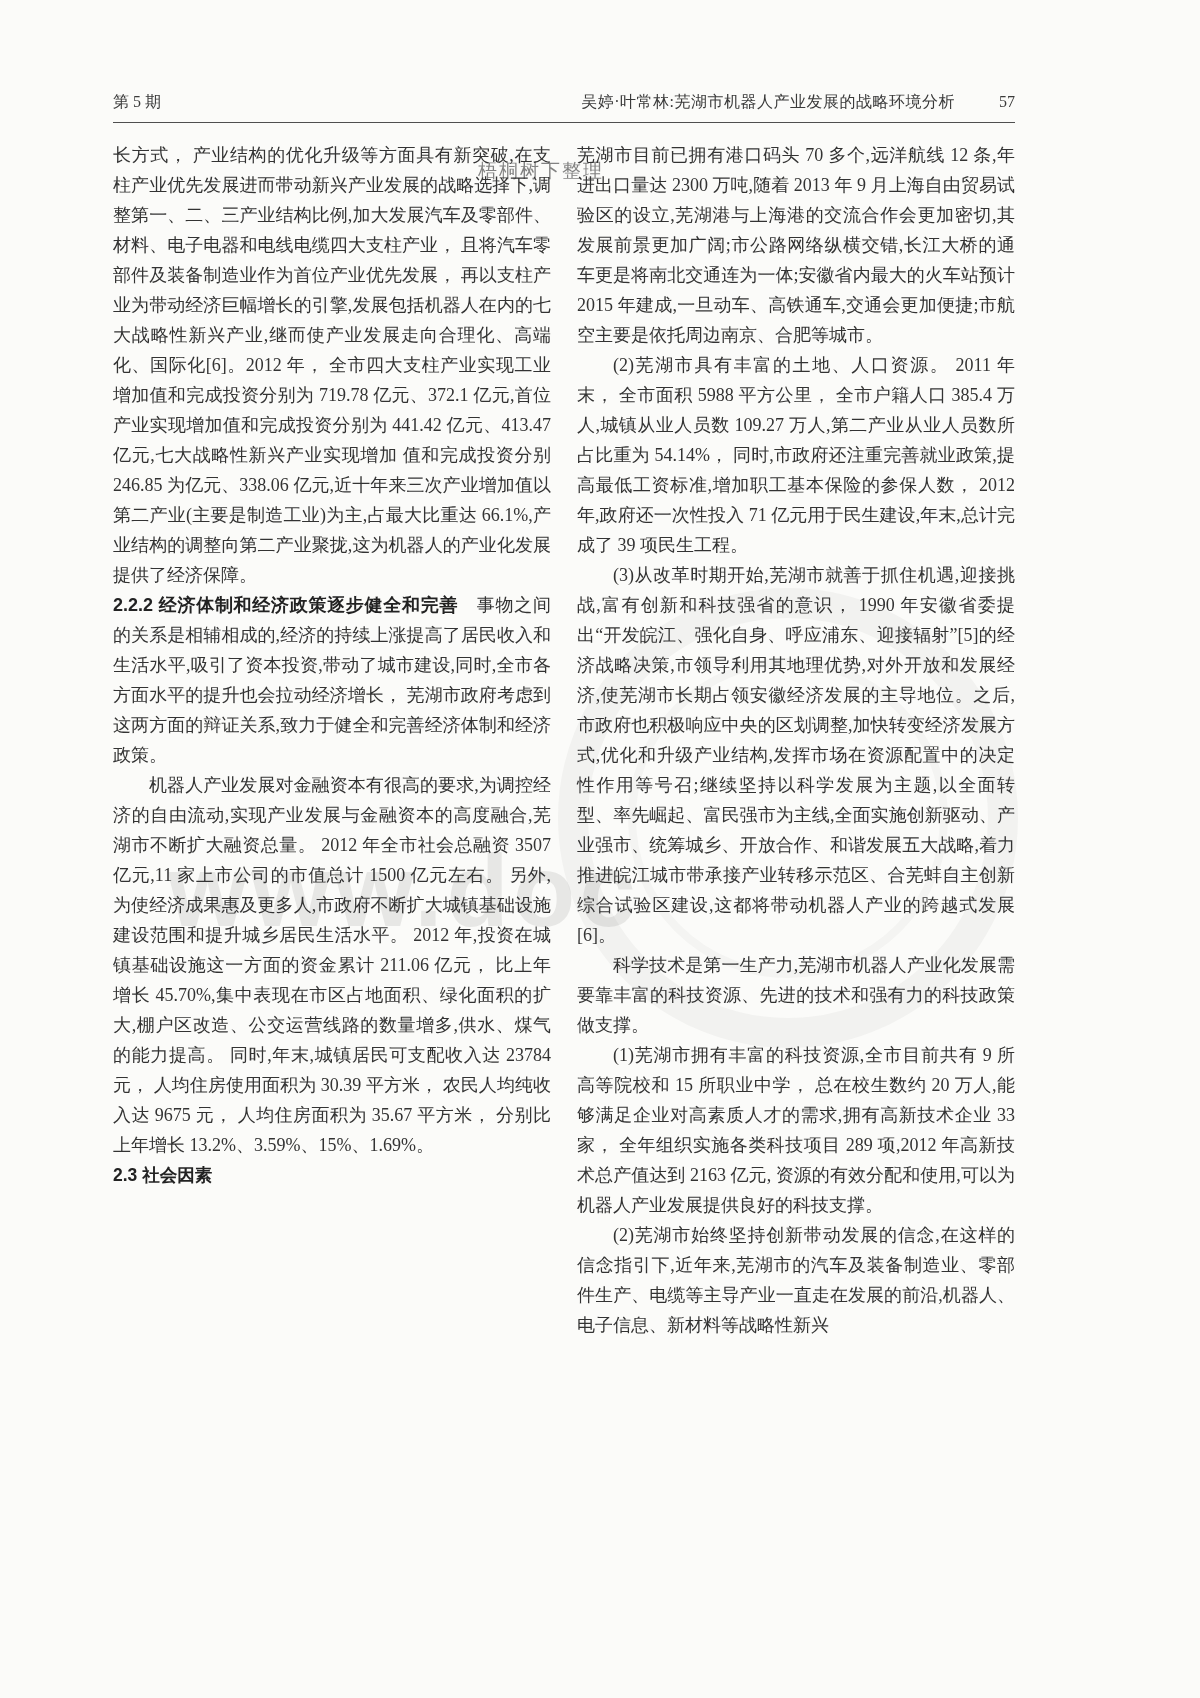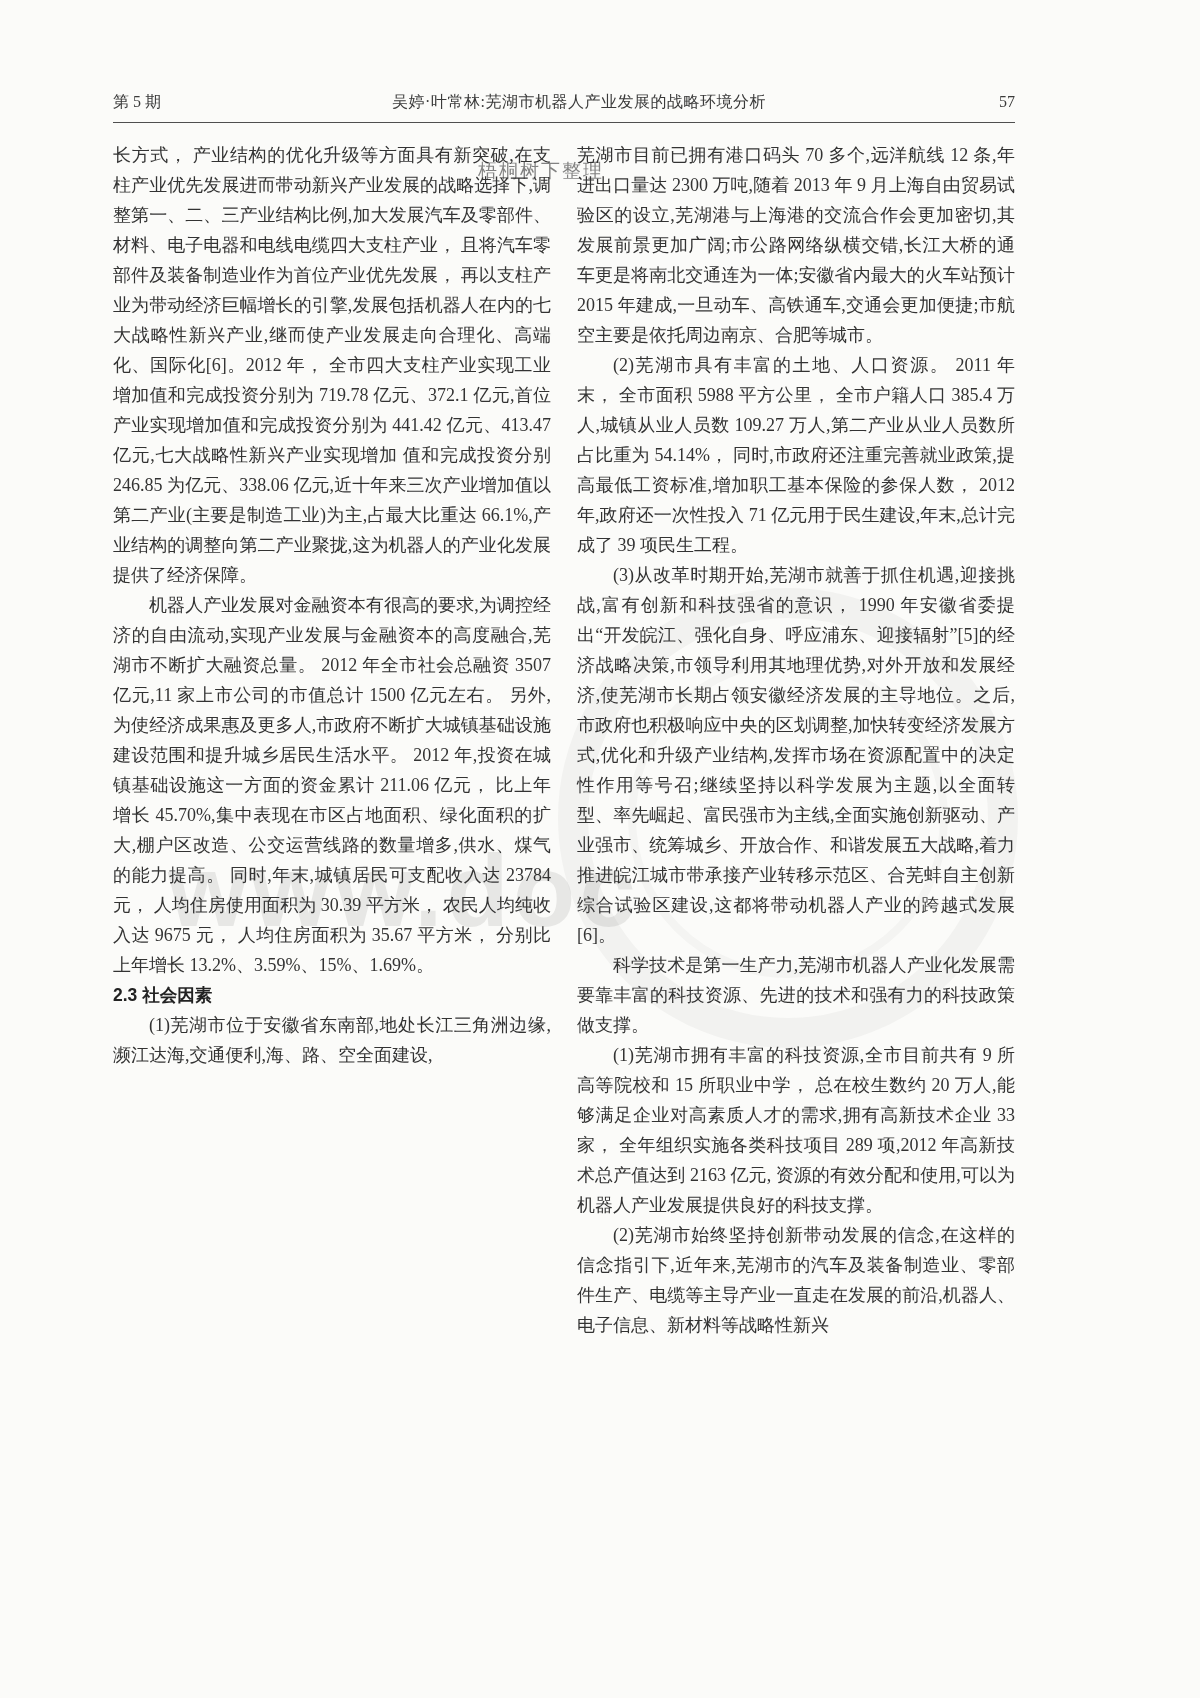--- a/index.html
+++ b/index.html
@@ -16,21 +16,21 @@
   .page-header{
     position:absolute;
     top:92px;left:113px;width:902px;
     display:flex;justify-content:space-between;align-items:baseline;
     font-size:16px;
     padding-bottom:9px;
     border-bottom:1.5px solid #4f4f4f;
     color:#3a3a3a;
   }
   .page-header .issue{min-width:90px;text-align:left;}
-  .page-header .title{flex:1;text-align:center;letter-spacing:.5px;}
+  .page-header .title{flex:1;text-align:right;letter-spacing:.5px;}
   .page-header .pagenum{min-width:60px;text-align:right;}
   
   .columns{
     position:absolute;
     top:140px;left:113px;width:902px;
     display:flex;gap:26px;
   }
   .col{
     flex:1;
     font-size:18px;
@@ -92,23 +92,23 @@
 
   <header class="page-header">
     <span class="issue">第 5 期</span>
     <span class="title">吴婷·叶常林:芜湖市机器人产业发展的战略环境分析</span>
     <span class="pagenum">57</span>
   </header>
 
   <main class="columns">
     <div class="col">
         <p class="para">长方式， 产业结构的优化升级等方面具有新突破,在支柱产业优先发展进而带动新兴产业发展的战略选择下,调整第一、二、三产业结构比例,加大发展汽车及零部件、材料、电子电器和电线电缆四大支柱产业， 且将汽车零部件及装备制造业作为首位产业优先发展， 再以支柱产业为带动经济巨幅增长的引擎,发展包括机器人在内的七大战略性新兴产业,继而使产业发展走向合理化、高端化、国际化[6]。2012 年， 全市四大支柱产业实现工业增加值和完成投资分别为 719.78 亿元、372.1 亿元,首位产业实现增加值和完成投资分别为 441.42 亿元、413.47 亿元,七大战略性新兴产业实现增加 值和完成投资分别 246.85 为亿元、338.06 亿元,近十年来三次产业增加值以第二产业(主要是制造工业)为主,占最大比重达 66.1%,产业结构的调整向第二产业聚拢,这为机器人的产业化发展提供了经济保障。</p>
+        <p class="para"><span class="runin">2.2.2 经济体制和经济政策逐步健全和完善</span>　事物之间的关系是相辅相成的,经济的持续上涨提高了居民收入和生活水平,吸引了资本投资,带动了城市建设,同时,全市各方面水平的提升也会拉动经济增长， 芜湖市政府考虑到这两方面的辩证关系,致力于健全和完善经济体制和经济政策。</p>
         <p class="para indent">机器人产业发展对金融资本有很高的要求,为调控经济的自由流动,实现产业发展与金融资本的高度融合,芜湖市不断扩大融资总量。 2012 年全市社会总融资 3507 亿元,11 家上市公司的市值总计 1500 亿元左右。 另外,为使经济成果惠及更多人,市政府不断扩大城镇基础设施建设范围和提升城乡居民生活水平。 2012 年,投资在城镇基础设施这一方面的资金累计 211.06 亿元， 比上年增长 45.70%,集中表现在市区占地面积、绿化面积的扩大,棚户区改造、公交运营线路的数量增多,供水、煤气的能力提高。 同时,年末,城镇居民可支配收入达 23784 元， 人均住房使用面积为 30.39 平方米， 农民人均纯收入达 9675 元， 人均住房面积为 35.67 平方米， 分别比上年增长 13.2%、3.59%、15%、1.69%。</p>
         <p class="sec-heading">2.3 社会因素</p>
-        <p class="para indent">(1)芜湖市位于安徽省东南部,地处长江三角洲边缘,濒江达海,交通便利,海、路、空全面建设,</p>
       </div>
     <div class="col">
         <p class="para">芜湖市目前已拥有港口码头 70 多个,远洋航线 12 条,年进出口量达 2300 万吨,随着 2013 年 9 月上海自由贸易试验区的设立,芜湖港与上海港的交流合作会更加密切,其发展前景更加广阔;市公路网络纵横交错,长江大桥的通车更是将南北交通连为一体;安徽省内最大的火车站预计 2015 年建成,一旦动车、高铁通车,交通会更加便捷;市航空主要是依托周边南京、合肥等城市。</p>
         <p class="para indent">(2)芜湖市具有丰富的土地、人口资源。 2011 年末， 全市面积 5988 平方公里， 全市户籍人口 385.4 万人,城镇从业人员数 109.27 万人,第二产业从业人员数所占比重为 54.14%， 同时,市政府还注重完善就业政策,提高最低工资标准,增加职工基本保险的参保人数， 2012 年,政府还一次性投入 71 亿元用于民生建设,年末,总计完成了 39 项民生工程。</p>
         <p class="para indent">(3)从改革时期开始,芜湖市就善于抓住机遇,迎接挑战,富有创新和科技强省的意识， 1990 年安徽省委提出“开发皖江、强化自身、呼应浦东、迎接辐射”[5]的经济战略决策,市领导利用其地理优势,对外开放和发展经济,使芜湖市长期占领安徽经济发展的主导地位。之后,市政府也积极响应中央的区划调整,加快转变经济发展方式,优化和升级产业结构,发挥市场在资源配置中的决定性作用等号召;继续坚持以科学发展为主题,以全面转型、率先崛起、富民强市为主线,全面实施创新驱动、产业强市、统筹城乡、开放合作、和谐发展五大战略,着力推进皖江城市带承接产业转移示范区、合芜蚌自主创新综合试验区建设,这都将带动机器人产业的跨越式发展[6]。</p>
         <p class="para indent">科学技术是第一生产力,芜湖市机器人产业化发展需要靠丰富的科技资源、先进的技术和强有力的科技政策做支撑。</p>
         <p class="para indent">(1)芜湖市拥有丰富的科技资源,全市目前共有 9 所高等院校和 15 所职业中学， 总在校生数约 20 万人,能够满足企业对高素质人才的需求,拥有高新技术企业 33 家， 全年组织实施各类科技项目 289 项,2012 年高新技术总产值达到 2163 亿元, 资源的有效分配和使用,可以为机器人产业发展提供良好的科技支撑。</p>
         <p class="para indent">(2)芜湖市始终坚持创新带动发展的信念,在这样的信念指引下,近年来,芜湖市的汽车及装备制造业、零部件生产、电缆等主导产业一直走在发展的前沿,机器人、电子信息、新材料等战略性新兴</p>
       </div>
   </main>

